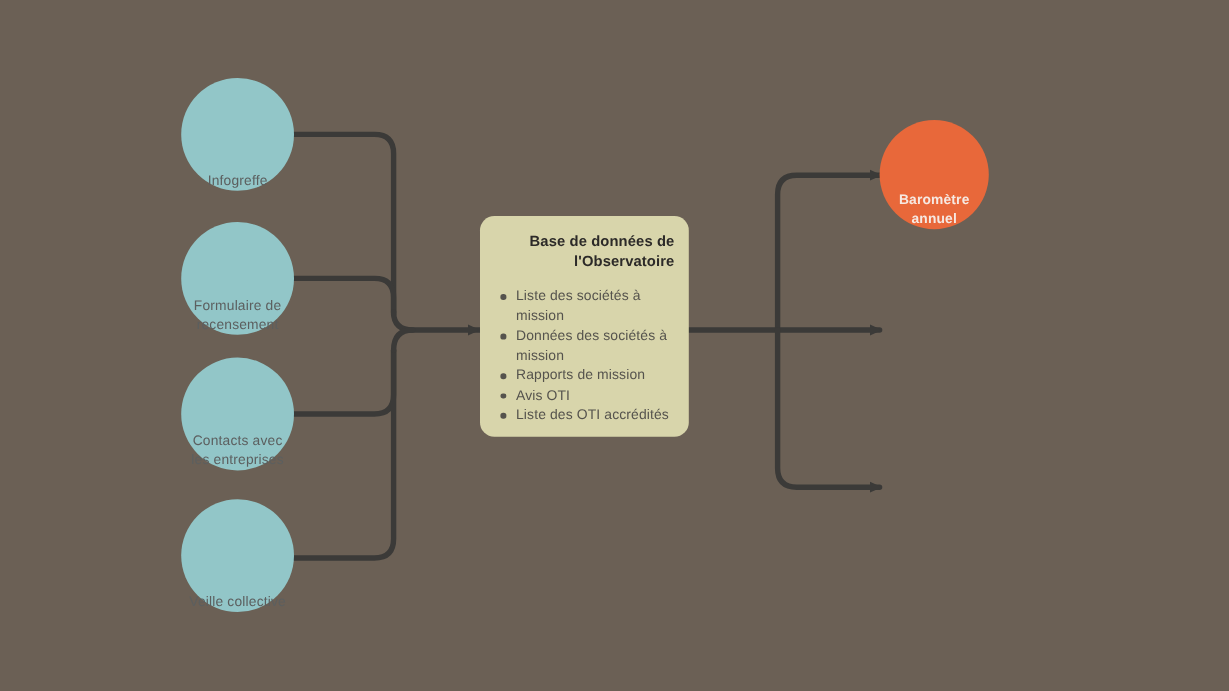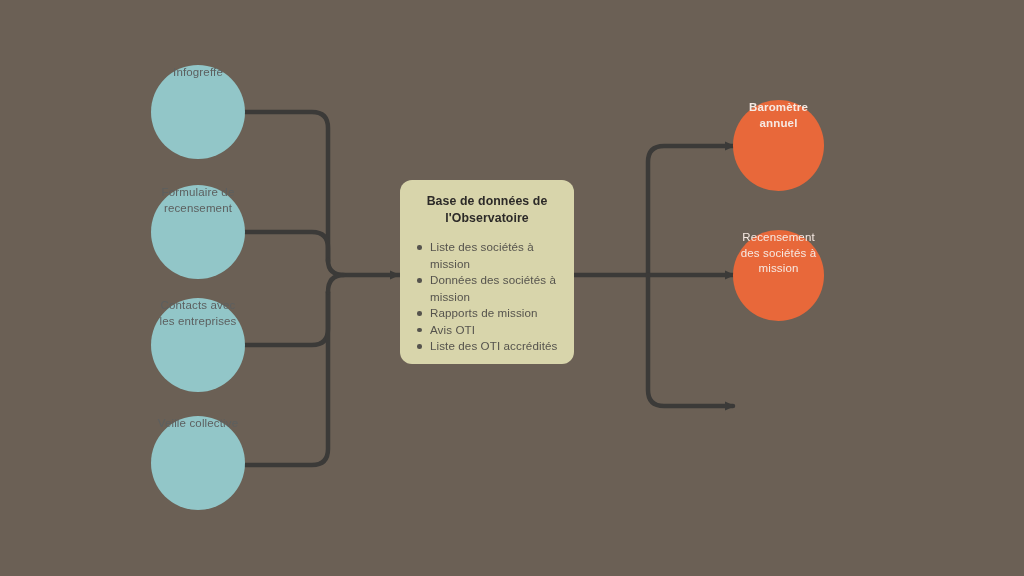--- a/index.html
+++ b/index.html
@@ -22,21 +22,21 @@
     position: absolute;
     left: 0;
     top: 0;
     width: 1024px;
     height: 576px;
     pointer-events: none;
   }
   .node {
     position: absolute;
     display: flex;
-    align-items: flex-start;
+    align-items: flex-end;
     justify-content: center;
     text-align: center;
     box-sizing: border-box;
   }
   .circle {
     border-radius: 50%;
   }
   .circle .node-label {
     font-size: 11.5px;
     line-height: 15.5px;
@@ -68,21 +68,21 @@
     background: #d8d5ab;
     border-radius: 12px;
     box-sizing: border-box;
     padding: 13px 12px 10px 12px;
     display: block;
   }
   .db-title {
     font-size: 12.3px;
     font-weight: bold;
     color: #2c2a28;
-    text-align: center;
+    text-align: right;
     line-height: 17px;
     letter-spacing: 0.1px;
     margin: 0 0 12px 0;
   }
   .db-list {
     list-style: none;
     margin: 0;
     padding: 0;
   }
   .db-list li {
@@ -163,18 +163,15 @@
       <li>Rapports de mission</li>
       <li>Avis OTI</li>
       <li>Liste des OTI accrédités</li>
     </ul>
   </div>
 
   <div class="node circle output-node" style="left:733px; top:100px;font-weight:bold;">
     <span class="node-label">Baromètre annuel</span>
   </div>
 
-  <div class="node circle output-node" style="left:733px; top:230px;">
-    <span class="node-label">Recensement des sociétés à mission</span>
-  </div>
 
 
 </div>
 
 </body></html>

